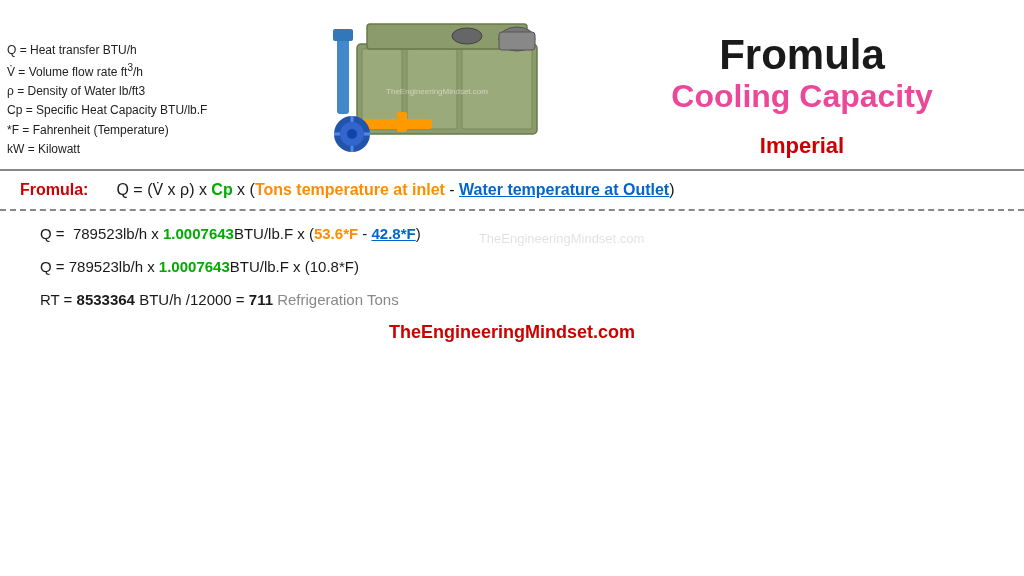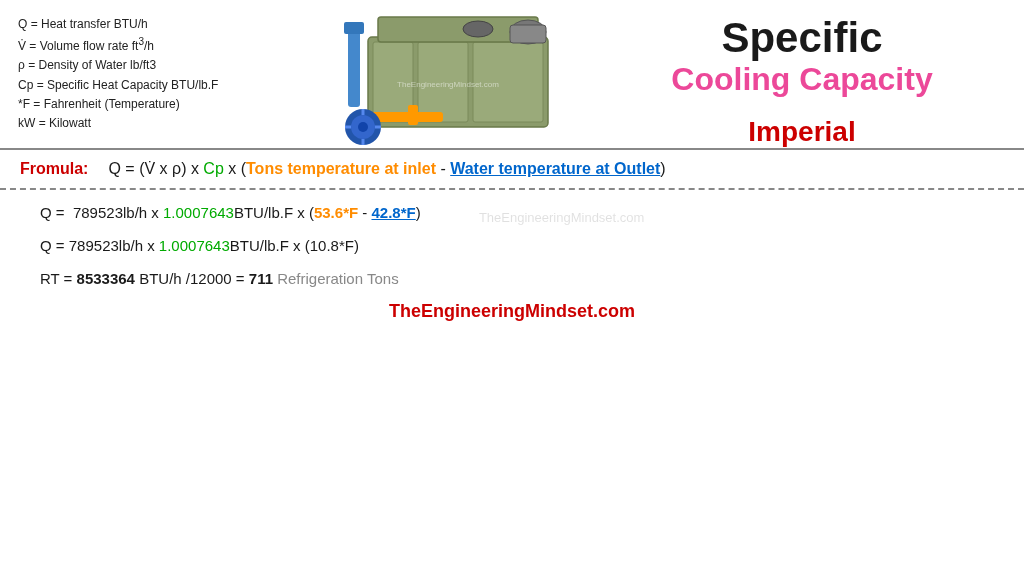--- a/index.html
+++ b/index.html
@@ -9,22 +9,23 @@
       background: #ffffff;
       font-family: Arial, sans-serif;
       overflow: hidden;
       position: relative;
     }
 
     
     .top-section {
       display: flex;
       width: 100%;
-      padding: 10px 18px;
-      height: 148px;
+      padding: 10px 7px;
+      height: 169px;
+      align-items: flex-end;
     }
 
     .legend {
       flex: 0 0 280px;
       font-size: 12px;
       color: #222;
       line-height: 1.6;
       padding-top: 5px;
     }
 
@@ -54,42 +55,42 @@
     }
 
     .sub-title {
       font-size: 32px;
       font-weight: bold;
       color: #ec4899;
       text-align: center;
     }
 
     .imperial-label {
-      font-size: 28px;
+      font-size: 22px;
       font-weight: bold;
       color: #cc0000;
       margin-top: 18px;
       text-align: center;
     }
 
     
     .formula-section {
       border-top: 2px solid #888;
       border-bottom: 2px dashed #888;
       padding: 10px 20px;
       display: flex;
       align-items: center;
       background: #fff;
     }
 
     .formula-label {
       color: #cc0000;
       font-size: 16px;
       font-weight: bold;
-      margin-right: 20px;
+      margin-right: 28px;
     }
 
     .formula-text {
       font-size: 16px;
       color: #1a1a1a;
     }
 
     
     .calc-section {
       padding: 12px 40px;
@@ -107,21 +108,21 @@
       white-space: nowrap;
     }
 
     .calc-line {
       font-size: 15px;
       color: #1a1a1a;
       margin-bottom: 12px;
       line-height: 1.4;
     }
 
-    .green { color: #00aa00; font-weight: normal; }
+    .green { color: #00aa00; font-weight: bold; }
     .orange { color: #ff8c00; font-weight: bold; }
     .blue { color: #0066cc; font-weight: bold; text-decoration: underline; }
     .purple { color: #cc00cc; font-weight: bold; }
 
     sup {
       font-size: 10px;
     }
 
     .footer-brand {
       color: #cc0000;
@@ -174,21 +175,21 @@
       <text x="140" y="90" text-anchor="middle" font-size="8" fill="rgba(255,255,255,0.5)" font-family="Arial">TheEngineeringMindset.com</text>
 
       <ellipse cx="220" cy="35" rx="18" ry="12" fill="#777" stroke="#555" stroke-width="1"></ellipse>
       <rect x="202" y="28" width="36" height="18" rx="3" fill="#888" stroke="#555" stroke-width="1"></rect>
 
       <ellipse cx="170" cy="32" rx="15" ry="8" fill="#666" stroke="#444" stroke-width="1"></ellipse>
     </svg>
   </div>
 
   <div class="title-section">
-    <div class="main-title">Specific</div>
+    <div class="main-title">Fromula</div>
     <div class="sub-title">Cooling Capacity</div>
     <div class="imperial-label">Imperial</div>
   </div>
 </div>
 
 <div class="formula-section">
   <span class="formula-label">Fromula:</span>
   <span class="formula-text">
     Q = (V̇ x ρ) x <span class="green">Cp</span> x (<span class="orange">Tons temperature at inlet</span> - <span class="blue">Water temperature at Outlet</span>)
   </span>

